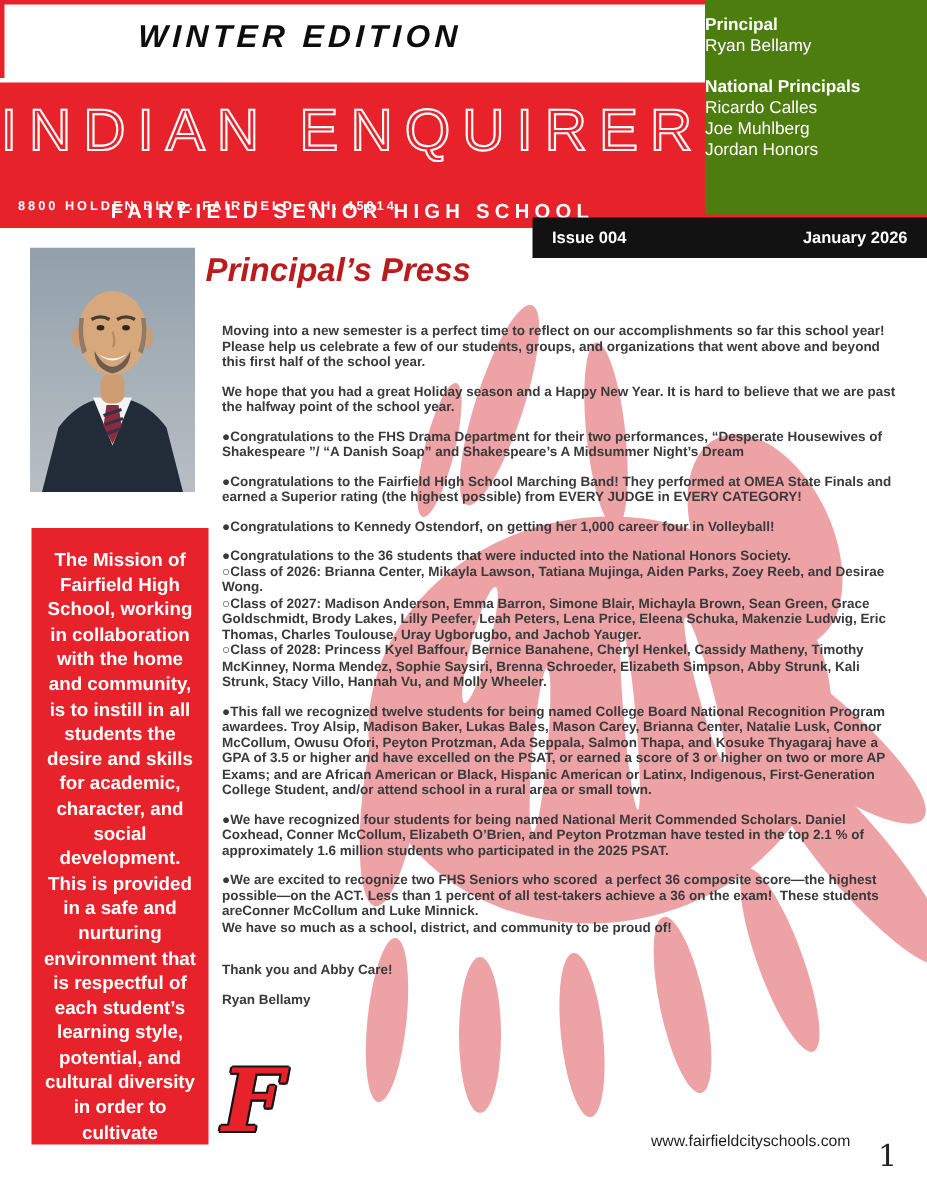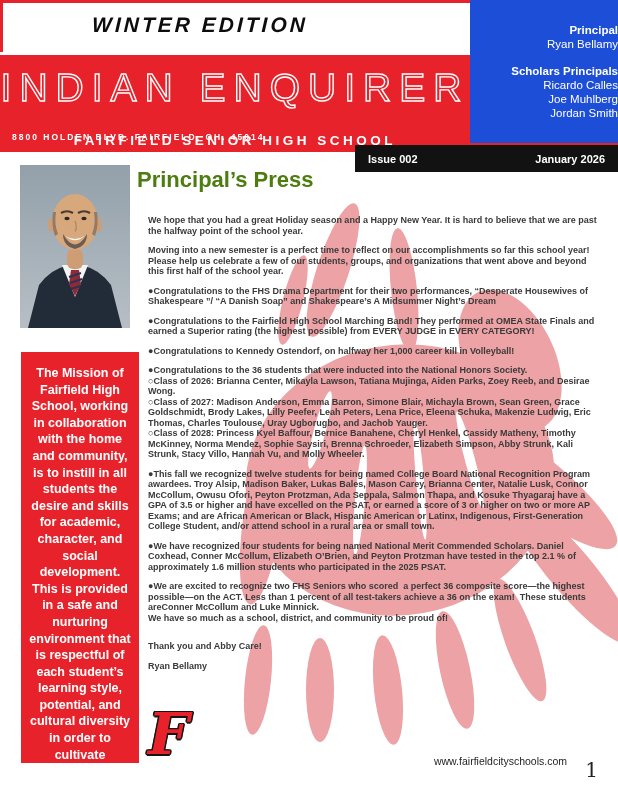--- a/index.html
+++ b/index.html
@@ -17,40 +17,40 @@
   .banner{position:absolute;left:0;top:55px;width:618px;height:97px;background:#e8222b;padding-left:48px;}
   .banner-title{position:absolute;left:0;top:11px;width:470px;text-align:center;
                 font-size:39px;letter-spacing:8px;color:transparent;
                 -webkit-text-stroke:1.4px #ffffff;white-space:nowrap;}
   .banner-school{position:absolute;left:0;top:58px;width:470px;text-align:center;
                  font-size:13.5px;font-weight:700;letter-spacing:3.5px;color:#fff;white-space:nowrap;margin-top:20px;}
   .banner-address{position:absolute;left:12px;top:77px;width:470px;
                   font-size:8.5px;font-weight:700;letter-spacing:2px;color:#fff;white-space:nowrap;}
 
   
-  .staff-panel{position:absolute;left:470px;top:0;width:148px;height:143px;background:#1d4ed8;
-               color:#fff;text-align:right;box-sizing:border-box;padding-top:24px;font-size:11.5px;}
+  .staff-panel{position:absolute;left:470px;top:0;width:148px;height:143px;background:#4d7c0f;
+               color:#fff;text-align:left;box-sizing:border-box;padding-top:11px;font-size:11.5px;}
   .staff-label{font-weight:800;}
   .staff-name{font-weight:500;margin-top:2px;}
   .staff-gap{margin-top:15px;}
 
   
   .issue-bar{position:absolute;left:355px;top:145px;width:263px;height:27px;background:#121212;
              color:#fff;display:flex;justify-content:space-between;align-items:center;
              padding:0 13px;box-sizing:border-box;font-size:11px;font-weight:700;}
 
   
   .photo{position:absolute;left:20px;top:165px;width:110px;height:163px;}
   .mission{position:absolute;left:21px;top:352px;width:118px;height:411px;background:#e8222b;
            color:#ffffff;font-weight:700;font-size:12.5px;line-height:16.6px;text-align:center;
            padding:13px 5px;box-sizing:border-box;overflow:hidden;}
 
   
   .main-heading{position:absolute;left:137px;top:167px;font-size:22px;font-weight:800;
-                color:#4d7c0f;z-index:2;}
+                color:#b91c1c;z-index:2;font-style:italic;}
   .watermark{position:absolute;left:170px;top:180px;width:448px;height:580px;z-index:0;}
   .content{position:absolute;left:148px;top:215px;width:455px;z-index:1;}
   .content p{margin:0 0 9px 0;font-size:9px;line-height:10.5px;font-weight:600;
              color:#3a3a3a;white-space:pre-wrap;}
   .p-thanks{margin-top:18px !important;}
 
   
   .f-logo{position:absolute;left:148px;top:700px;z-index:1;font-family:"DejaVu Serif",serif;
           font-style:italic;font-weight:700;font-size:58px;color:#e8222b;
           text-shadow:-1.5px 0 #151515,1.5px 0 #151515,0 -1.5px #151515,0 1.5px #151515,
@@ -72,28 +72,28 @@
 
   <div class="banner">
     <div class="banner-title">INDIAN ENQUIRER</div>
     <div class="banner-school">FAIRFIELD SENIOR HIGH SCHOOL</div>
     <div class="banner-address">8800 HOLDEN BLVD. FAIRFIELD, OH. 45014</div>
   </div>
 
   <div class="staff-panel">
     <div class="staff-label">Principal</div>
     <div class="staff-name">Ryan Bellamy</div>
-    <div class="staff-label staff-gap">Scholars Principals</div>
+    <div class="staff-label staff-gap">National Principals</div>
     <div class="staff-name">Ricardo Calles</div>
     <div class="staff-name">Joe Muhlberg</div>
-    <div class="staff-name">Jordan Smith</div>
+    <div class="staff-name">Jordan Honors</div>
   </div>
 
   <div class="issue-bar">
-    <span>Issue 002</span>
+    <span>Issue 004</span>
     <span>January 2026</span>
   </div>
 
   <div class="photo">
     <svg width="110" height="163" viewBox="0 0 110 163">
       <defs>
         <linearGradient id="bgGrad" x1="0" y1="0" x2="0" y2="1">
           <stop offset="0" stop-color="#93a0aa"></stop>
             <stop offset="1" stop-color="#b7bfc5"></stop>
         </linearGradient>
@@ -141,25 +141,25 @@
     </g>
     <g fill="#ffffff">
       <ellipse cx="150" cy="250" rx="6" ry="40" transform="rotate(15 150 250)"></ellipse>
       <ellipse cx="190" cy="320" rx="5" ry="55" transform="rotate(5 190 320)"></ellipse>
       <ellipse cx="250" cy="300" rx="4" ry="60" transform="rotate(-5 250 300)"></ellipse>
       <ellipse cx="300" cy="280" rx="5" ry="50" transform="rotate(-15 300 280)"></ellipse>
     </g>
   </svg>
 
   <div class="content">
+    <p>Moving into a new semester is a perfect time to reflect on our accomplishments so far this school year! Please help us celebrate a few of our students, groups, and organizations that went above and beyond this first half of the school year.</p>
     <p>We hope that you had a great Holiday season and a Happy New Year. It is hard to believe that we are past the halfway point of the school year.</p>
-    <p>Moving into a new semester is a perfect time to reflect on our accomplishments so far this school year! Please help us celebrate a few of our students, groups, and organizations that went above and beyond this first half of the school year.</p>
     <p>●Congratulations to the FHS Drama Department for their two performances, “Desperate Housewives of Shakespeare ”/ “A Danish Soap” and Shakespeare’s A Midsummer Night’s Dream</p>
     <p>●Congratulations to the Fairfield High School Marching Band! They performed at OMEA State Finals and earned a Superior rating (the highest possible) from EVERY JUDGE in EVERY CATEGORY!</p>
-    <p>●Congratulations to Kennedy Ostendorf, on halfway her 1,000 career kill in Volleyball!</p>
+    <p>●Congratulations to Kennedy Ostendorf, on getting her 1,000 career four in Volleyball!</p>
     <p>●Congratulations to the 36 students that were inducted into the National Honors Society.
 ○Class of 2026: Brianna Center, Mikayla Lawson, Tatiana Mujinga, Aiden Parks, Zoey Reeb, and Desirae Wong.
 ○Class of 2027: Madison Anderson, Emma Barron, Simone Blair, Michayla Brown, Sean Green, Grace Goldschmidt, Brody Lakes, Lilly Peefer, Leah Peters, Lena Price, Eleena Schuka, Makenzie Ludwig, Eric Thomas, Charles Toulouse, Uray Ugborugbo, and Jachob Yauger.
 ○Class of 2028: Princess Kyel Baffour, Bernice Banahene, Cheryl Henkel, Cassidy Matheny, Timothy McKinney, Norma Mendez, Sophie Saysiri, Brenna Schroeder, Elizabeth Simpson, Abby Strunk, Kali Strunk, Stacy Villo, Hannah Vu, and Molly Wheeler.</p>
     <p>●This fall we recognized twelve students for being named College Board National Recognition Program awardees. Troy Alsip, Madison Baker, Lukas Bales, Mason Carey, Brianna Center, Natalie Lusk, Connor McCollum, Owusu Ofori, Peyton Protzman, Ada Seppala, Salmon Thapa, and Kosuke Thyagaraj have a GPA of 3.5 or higher and have excelled on the PSAT, or earned a score of 3 or higher on two or more AP Exams; and are African American or Black, Hispanic American or Latinx, Indigenous, First-Generation College Student, and/or attend school in a rural area or small town.</p>
     <p>●We have recognized four students for being named National Merit Commended Scholars. Daniel Coxhead, Conner McCollum, Elizabeth O’Brien, and Peyton Protzman have tested in the top 2.1 % of approximately 1.6 million students who participated in the 2025 PSAT.</p>
     <p>●We are excited to recognize two FHS Seniors who scored  a perfect 36 composite score—the highest possible—on the ACT. Less than 1 percent of all test-takers achieve a 36 on the exam!  These students areConner McCollum and Luke Minnick.
 We have so much as a school, district, and community to be proud of!</p>
     <p class="p-thanks">Thank you and Abby Care!</p>
     <p>Ryan Bellamy</p>

